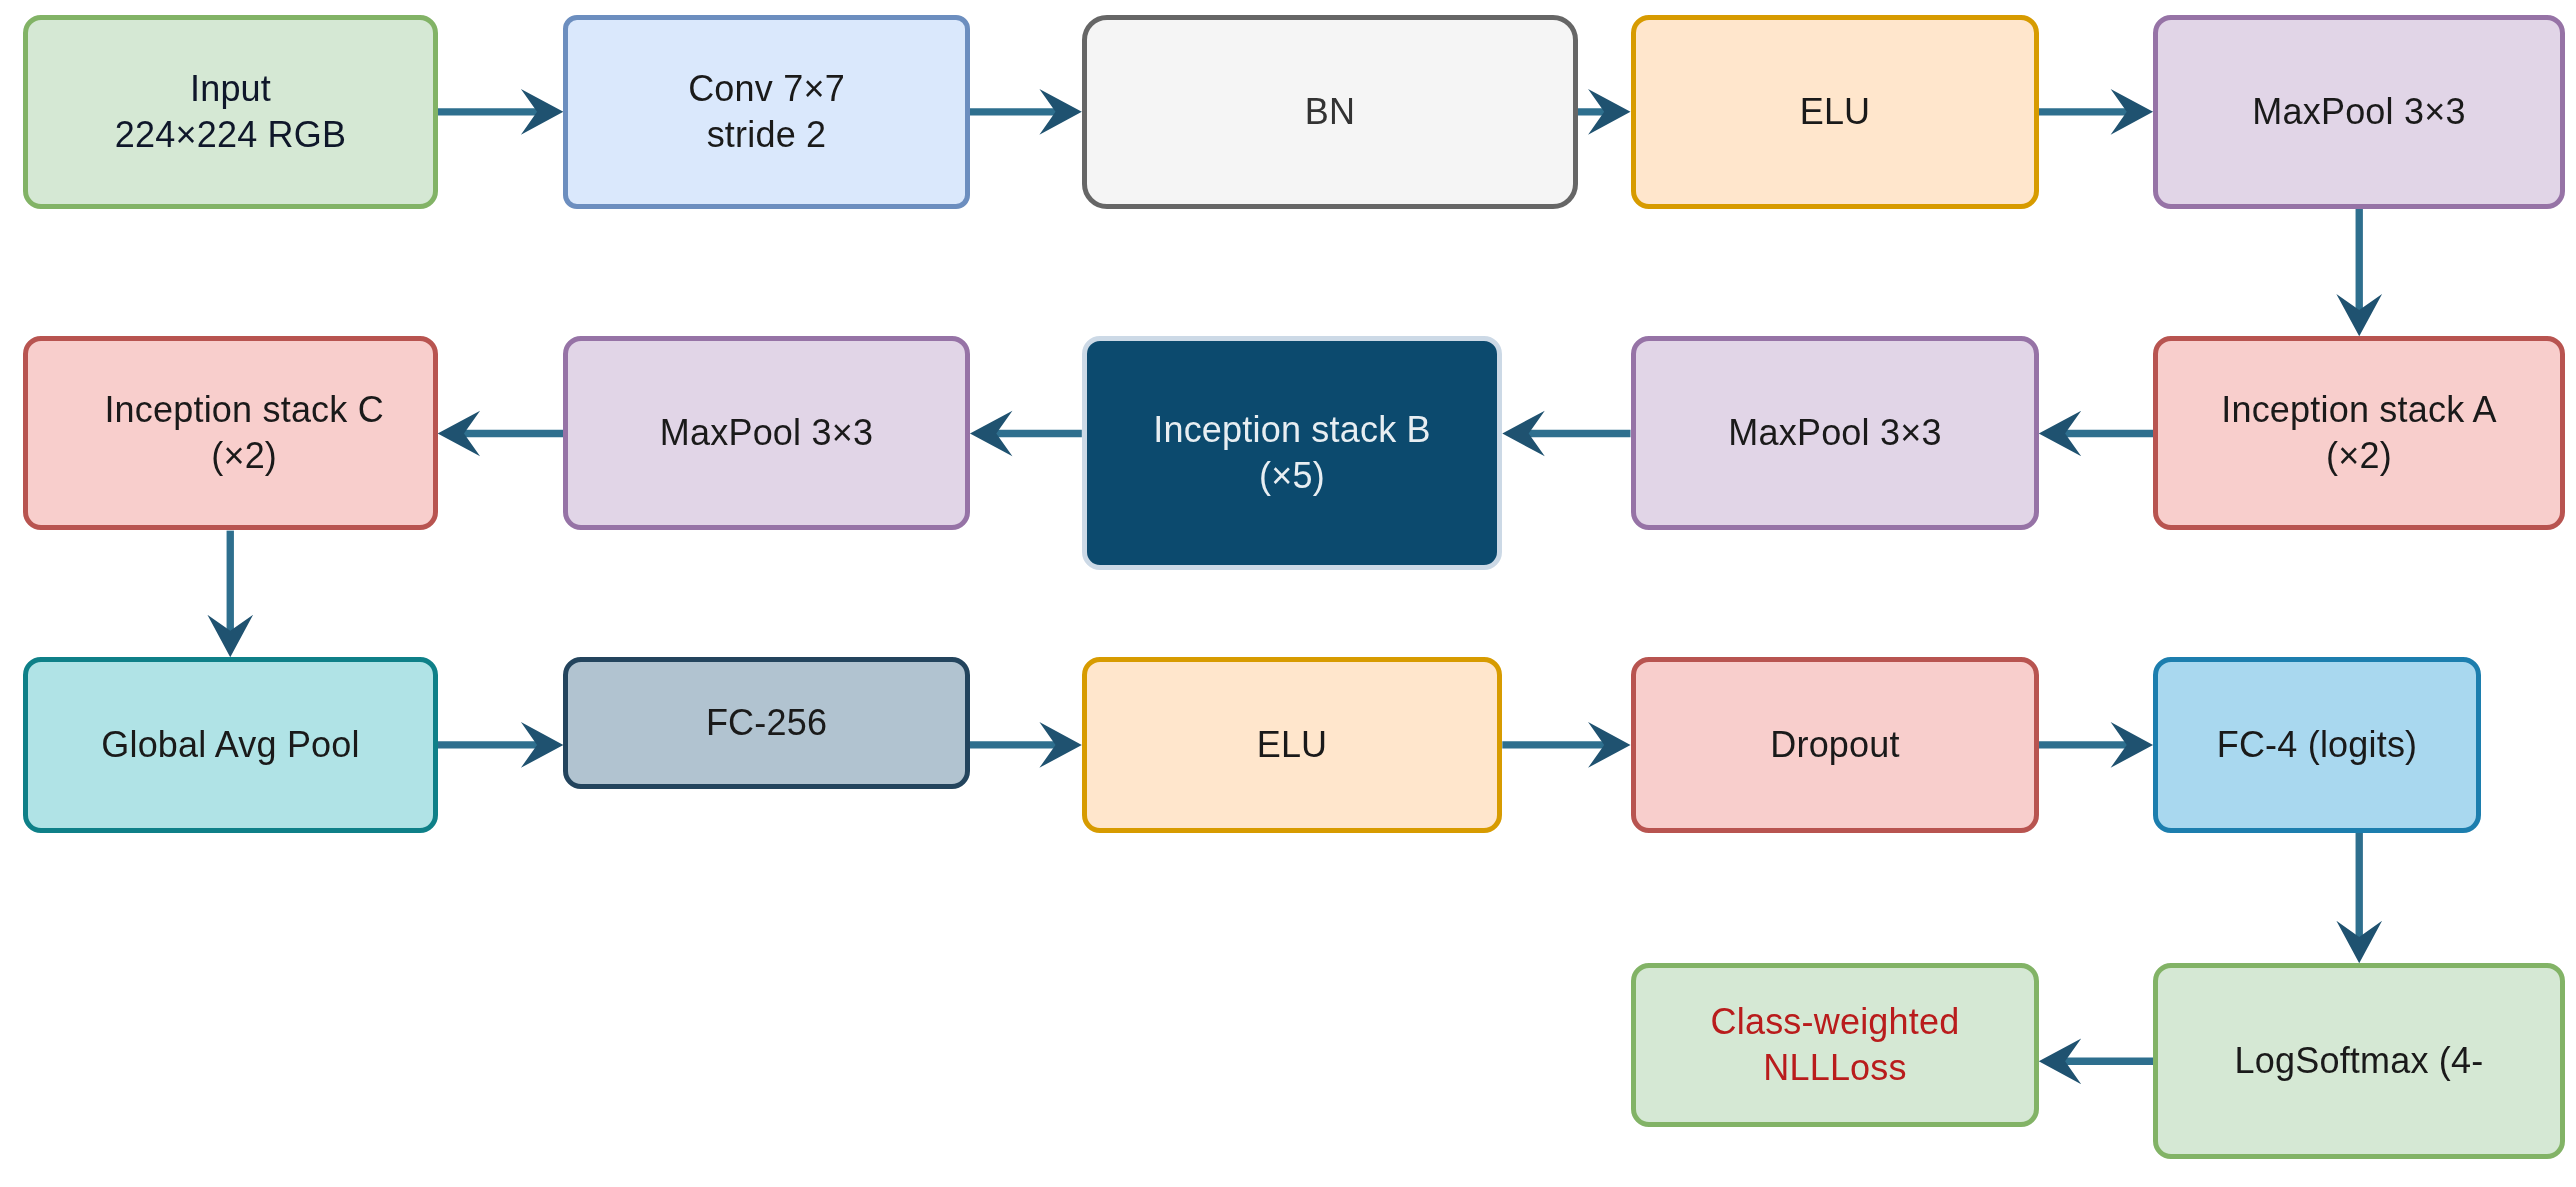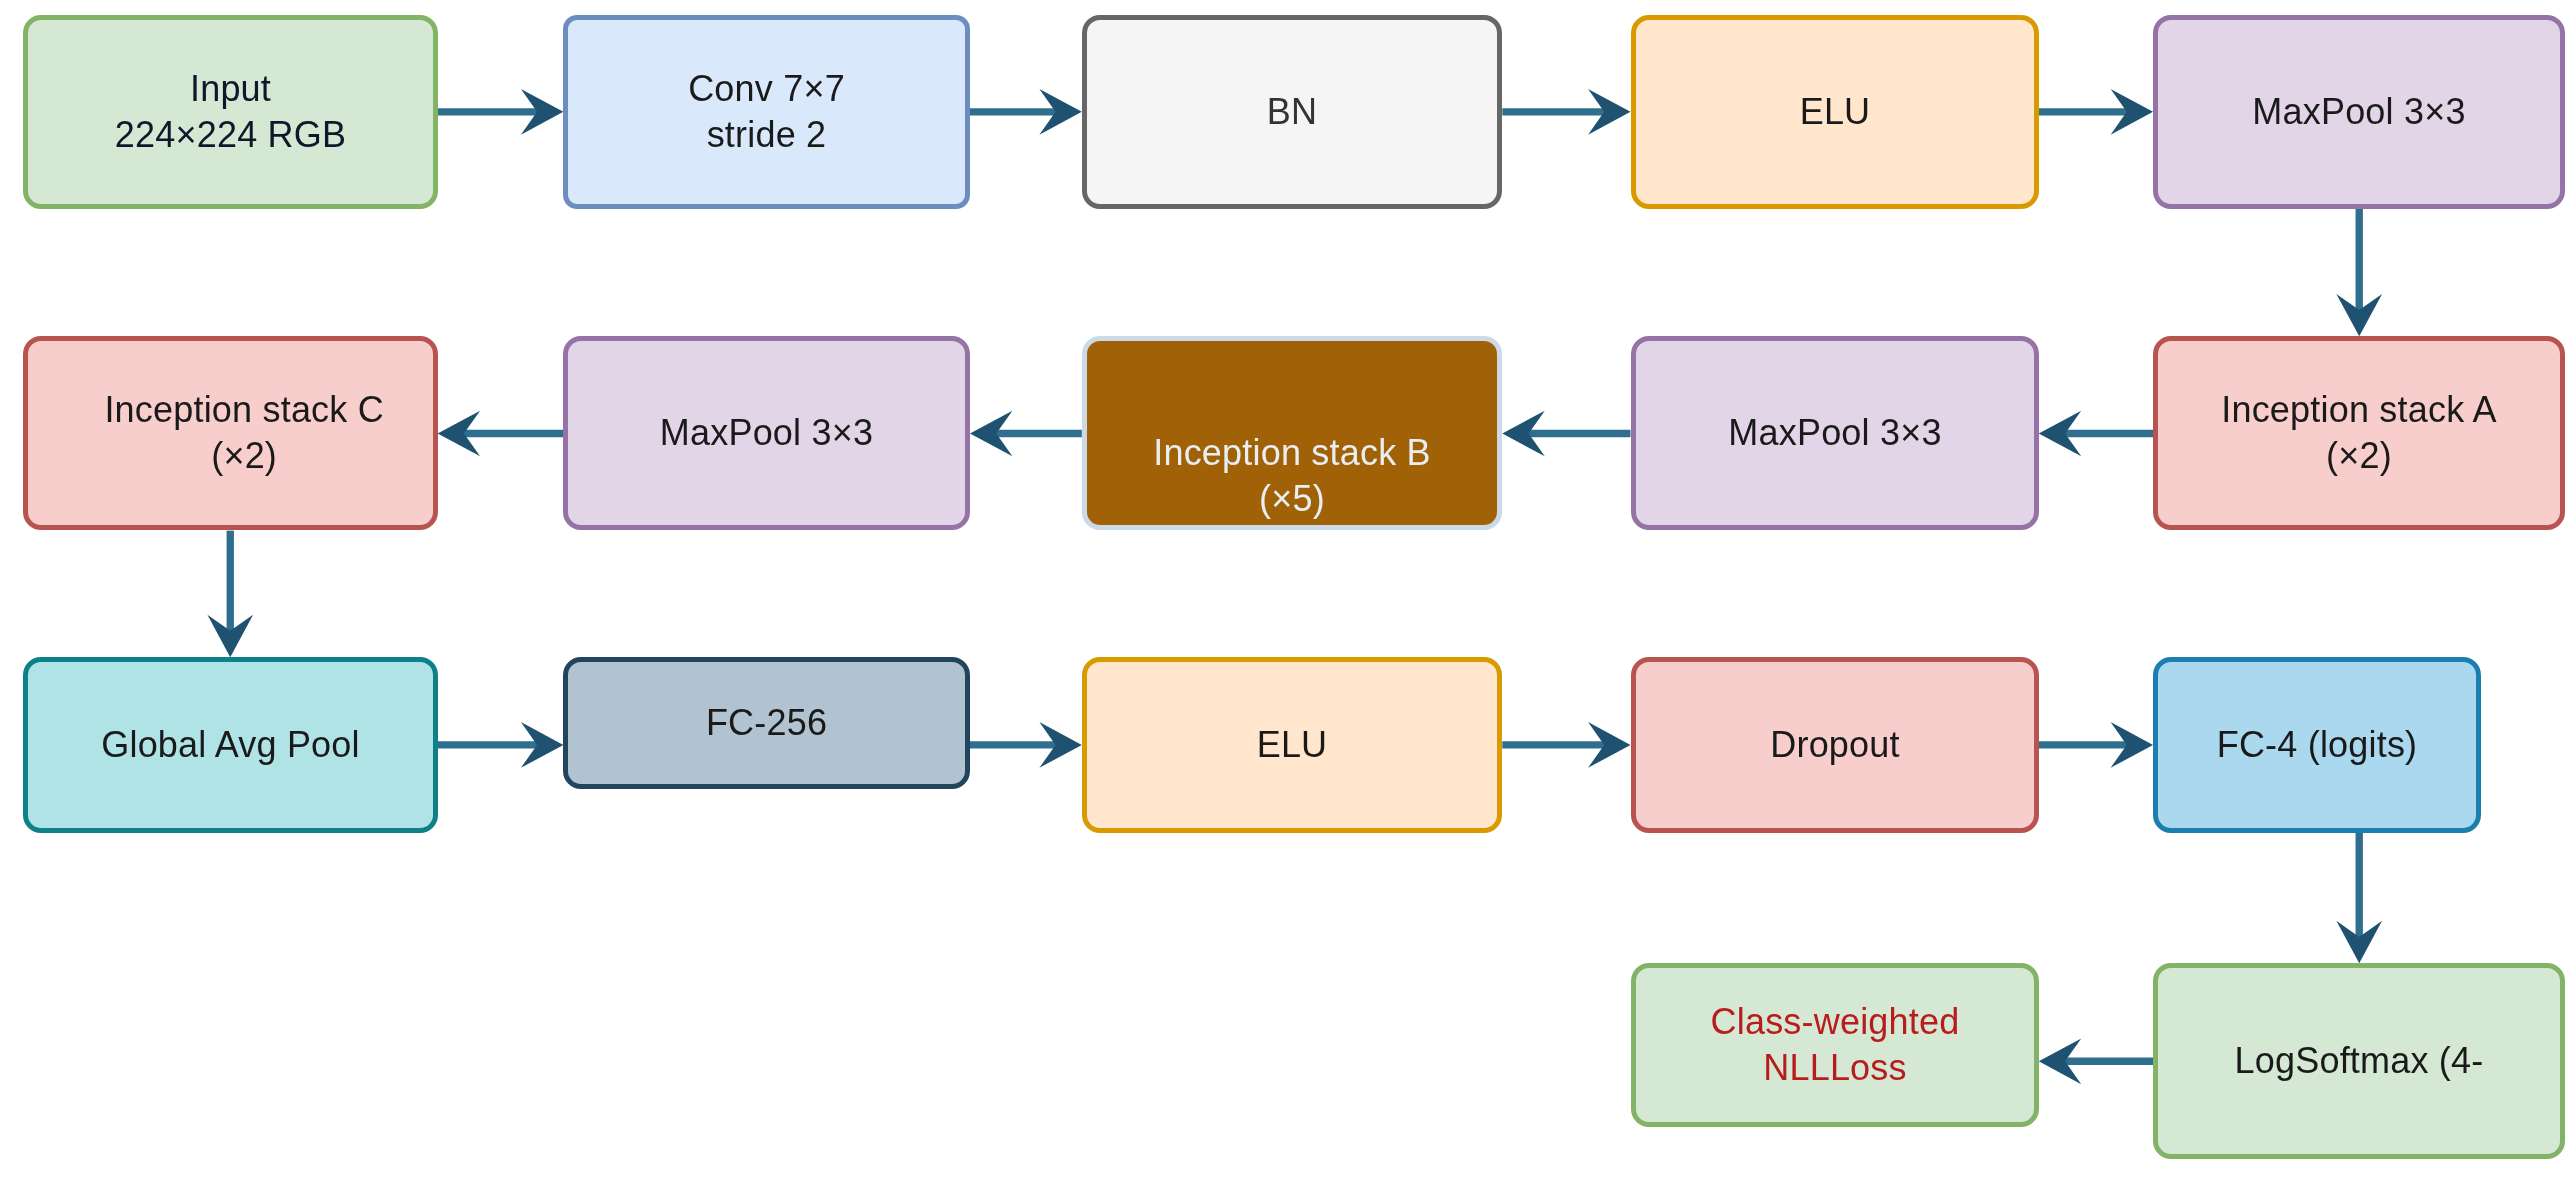--- a/index.html
+++ b/index.html
@@ -123,39 +123,39 @@
           <span class="lbl">Input</span>
           <span class="lbl">224×224 RGB</span>
         </span>
       </div>
       <div class="node" style="left: 563px; top: 14.7px; width: 407px; height: 194px; background: rgb(218, 232, 252); border-color: rgb(108, 142, 191); color: rgb(26, 26, 26); border-radius: 14px;">
         <span style="display: block; width: 100%;">
           <span class="lbl">Conv 7×7</span>
           <span class="lbl">stride 2</span>
         </span>
       </div>
-      <div class="node" style="left: 1082px; top: 14.7px; width: 420px; height: 194px; background: rgb(245, 245, 245); border-color: rgb(102, 102, 102); color: rgb(51, 51, 51);">
+      <div class="node" style="left: 1082px; top: 14.7px; width: 496px; height: 194px; background: rgb(245, 245, 245); border-color: rgb(102, 102, 102); color: rgb(51, 51, 51); border-radius: 25px;">
         <span class="lbl">BN</span>
       </div>
       <div class="node" style="left: 1631px; top: 14.7px; width: 408px; height: 194px; background: rgb(255, 230, 204); border-color: rgb(215, 155, 0); color: rgb(26, 26, 26);">
         <span class="lbl">ELU</span>
       </div>
       <div class="node" style="left: 2153px; top: 14.7px; width: 412px; height: 194px; background: rgb(225, 213, 231); border-color: rgb(150, 115, 166); color: rgb(26, 26, 26);">
         <span class="lbl">MaxPool 3×3</span>
       </div>
       <div class="node" style="left: 23px; top: 336px; width: 415px; height: 194px; background: rgb(248, 206, 204); border-color: rgb(184, 84, 80); color: rgb(26, 26, 26); padding-left: 42px;">
         <span style="display: block; width: 100%;">
           <span class="lbl">Inception stack C</span>
           <span class="lbl">(×2)</span>
         </span>
       </div>
       <div class="node" style="left: 563px; top: 336px; width: 407px; height: 194px; background: rgb(225, 213, 231); border-color: rgb(150, 115, 166); color: rgb(26, 26, 26);">
         <span class="lbl">MaxPool 3×3</span>
       </div>
-      <div class="node" style="left: 1082px; top: 336px; width: 420px; height: 194px; background: #a16207; border-color: rgb(204, 217, 230); color: rgb(232, 238, 242); align-items: flex-end;">
+      <div class="node" style="left: 1082px; top: 336px; width: 420px; height: 234px; background: #0c4a6e; border-color: rgb(204, 217, 230); color: rgb(232, 238, 242);">
         <span style="display: block; width: 100%;">
           <span class="lbl">Inception stack B</span>
           <span class="lbl">(×5)</span>
         </span>
       </div>
       <div class="node" style="left: 1631px; top: 336px; width: 408px; height: 194px; background: rgb(225, 213, 231); border-color: rgb(150, 115, 166); color: rgb(26, 26, 26);">
         <span class="lbl">MaxPool 3×3</span>
       </div>
       <div class="node" style="left: 2153px; top: 336px; width: 412px; height: 194px; background: rgb(248, 206, 204); border-color: rgb(184, 84, 80); color: rgb(26, 26, 26);">
         <span style="display: block; width: 100%;">

